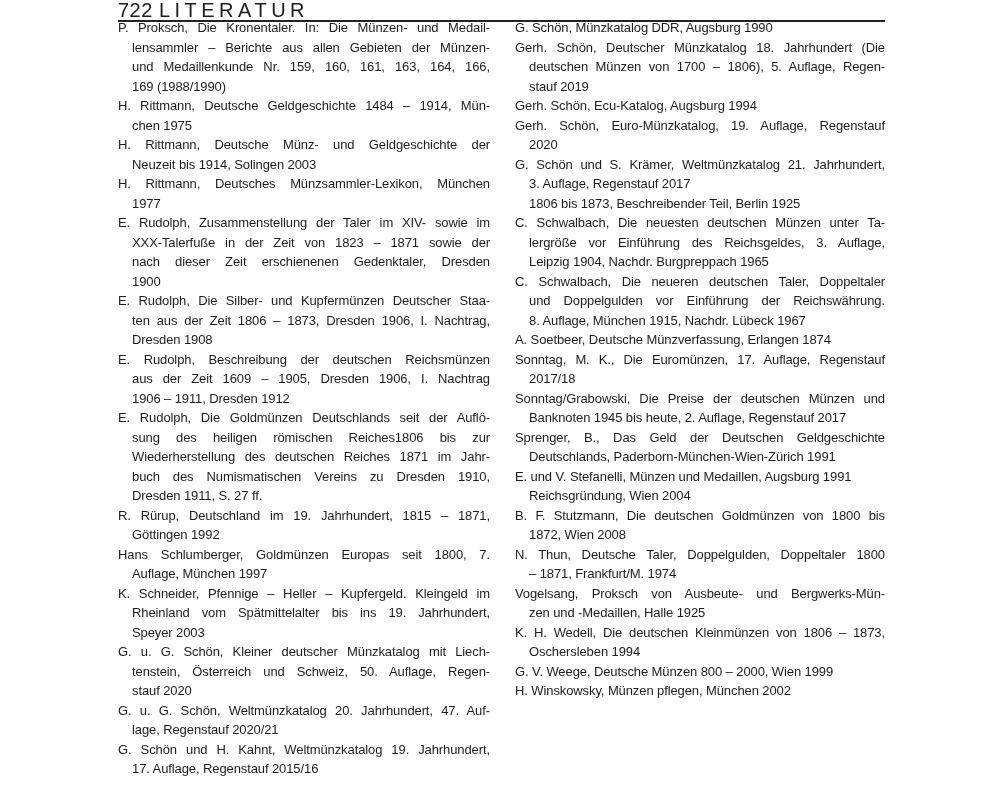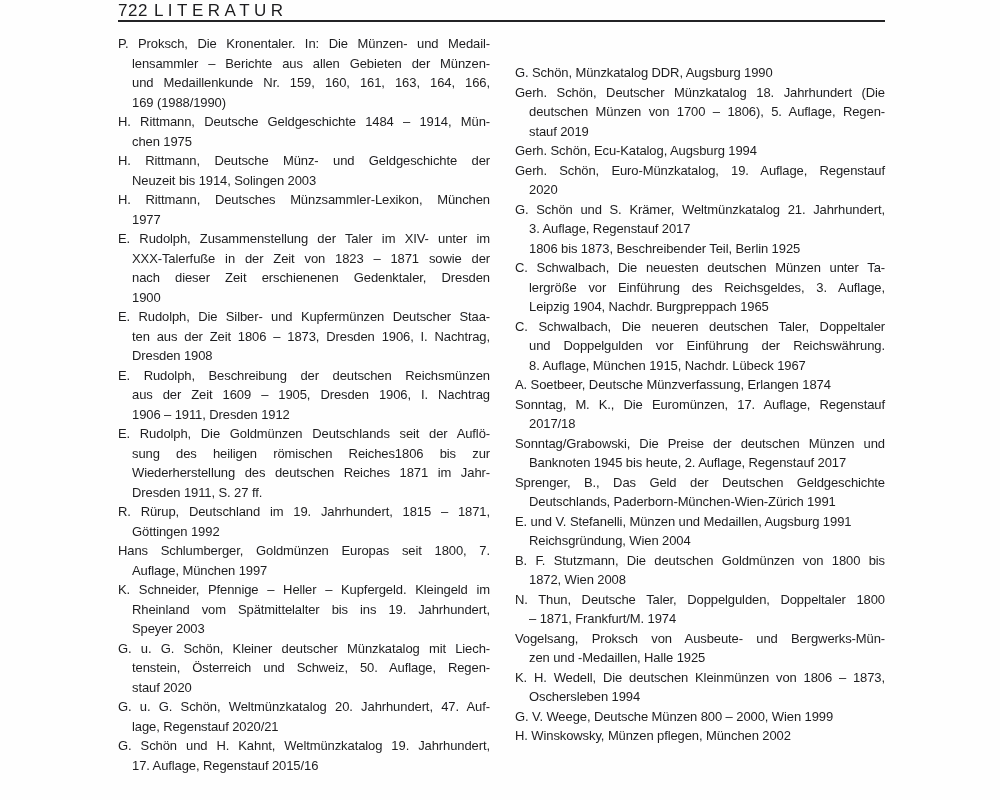--- a/index.html
+++ b/index.html
@@ -15,21 +15,21 @@
     font-family: "Liberation Sans", sans-serif;
     color: #1d1d1f;
     overflow: hidden;
   }
   .header {
     position: absolute;
     left: 118px;
     top: 1px;
     display: flex;
     align-items: baseline;
-    font-size: 17px;
+    font-size: 20px;
     line-height: 19px;
     color: #1c1c1e;
   }
   .page-number {
     letter-spacing: 0.5px;
   }
   .section-title {
     margin-left: 6px;
     letter-spacing: 4.5px;
   }
@@ -37,24 +37,23 @@
     position: absolute;
     left: 118px;
     top: 20px;
     width: 767px;
     height: 2px;
     background: #232325;
   }
   .columns {
     position: absolute;
     left: 118px;
-    top: 34px;
+    top: 18px;
     display: flex;
     gap: 25px;
-    align-items: center;
   }
   .col-left { width: 372px; }
   .col-right { width: 370px; }
   .line {
     font-size: 13px;
     line-height: 19.5px;
     letter-spacing: -0.1px;
     white-space: nowrap;
     text-align: justify;
     text-align-last: justify;
@@ -90,39 +89,40 @@
         </div>
         <div class="entry">
           <div class="line">H. Rittmann, Deutsche Münz- und Geldgeschichte der</div>
           <div class="line cont last">Neuzeit bis 1914, Solingen 2003</div>
         </div>
         <div class="entry">
           <div class="line">H. Rittmann, Deutsches Münzsammler-Lexikon, München</div>
           <div class="line cont last">1977</div>
         </div>
         <div class="entry">
-          <div class="line">E. Rudolph, Zusammenstellung der Taler im XIV- unter im</div>
+          <div class="line">E. Rudolph, Zusammenstellung der Taler im XIV- sowie im</div>
           <div class="line cont">XXX-Talerfuße in der Zeit von 1823 – 1871 sowie der</div>
           <div class="line cont">nach dieser Zeit erschienenen Gedenktaler, Dresden</div>
           <div class="line cont last">1900</div>
         </div>
         <div class="entry">
           <div class="line">E. Rudolph, Die Silber- und Kupfermünzen Deutscher Staa-</div>
           <div class="line cont">ten aus der Zeit 1806 – 1873, Dresden 1906, I. Nachtrag,</div>
           <div class="line cont last">Dresden 1908</div>
         </div>
         <div class="entry">
           <div class="line">E. Rudolph, Beschreibung der deutschen Reichsmünzen</div>
           <div class="line cont">aus der Zeit 1609 – 1905, Dresden 1906, I. Nachtrag</div>
           <div class="line cont last">1906 – 1911, Dresden 1912</div>
         </div>
         <div class="entry">
           <div class="line">E. Rudolph, Die Goldmünzen Deutschlands seit der Auflö-</div>
           <div class="line cont">sung des heiligen römischen Reiches1806 bis zur</div>
           <div class="line cont">Wiederherstellung des deutschen Reiches 1871 im Jahr-</div>
+          <div class="line cont">buch des Numismatischen Vereins zu Dresden 1910,</div>
           <div class="line cont last">Dresden 1911, S. 27 ff.</div>
         </div>
         <div class="entry">
           <div class="line">R. Rürup, Deutschland im 19. Jahrhundert, 1815 – 1871,</div>
           <div class="line cont last">Göttingen 1992</div>
         </div>
         <div class="entry">
           <div class="line">Hans Schlumberger, Goldmünzen Europas seit 1800, 7.</div>
           <div class="line cont last">Auflage, München 1997</div>
         </div>

